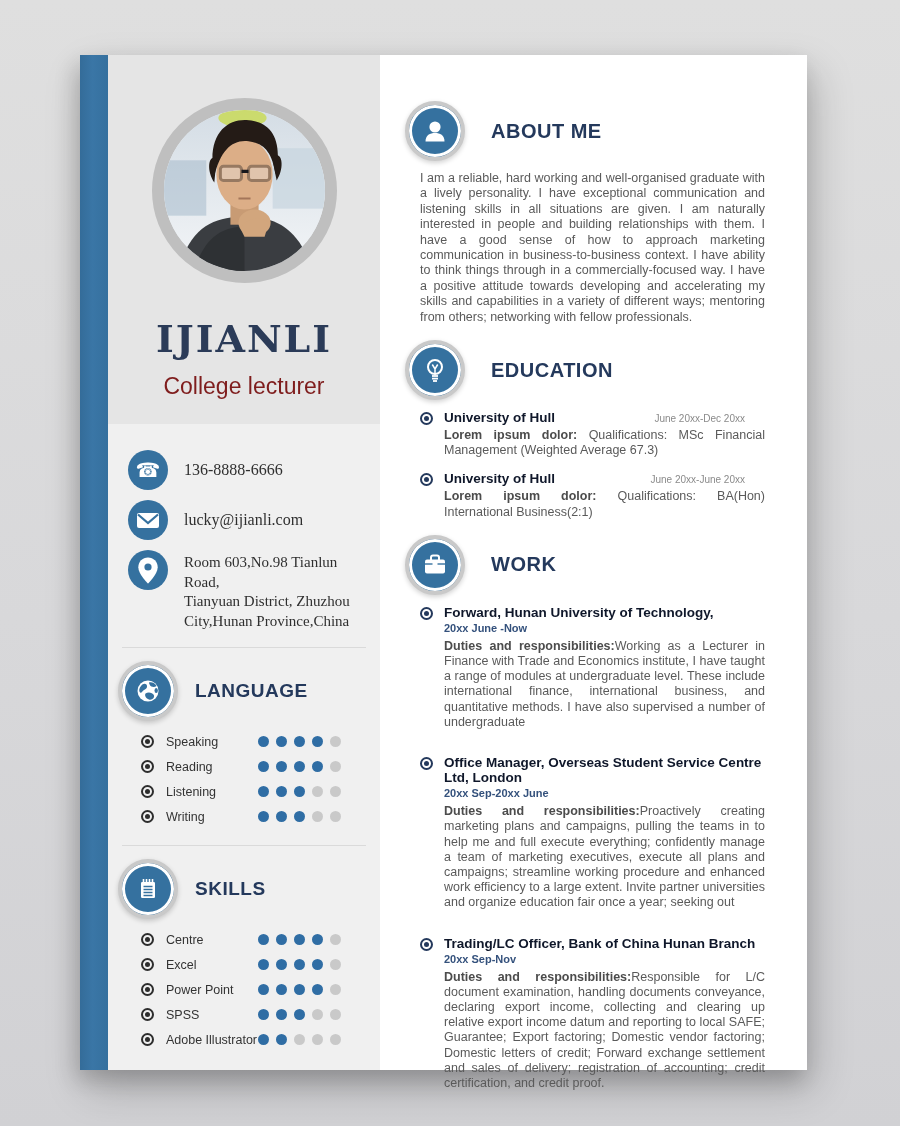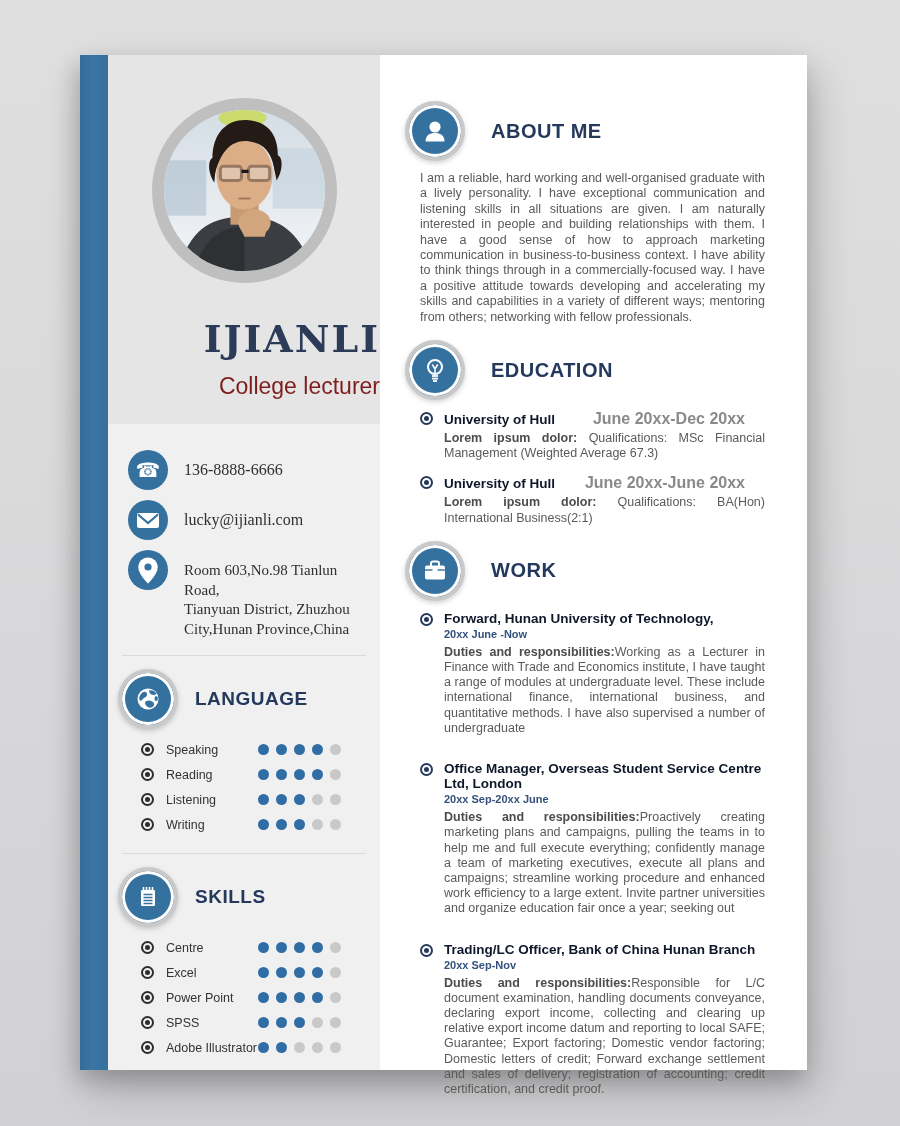--- a/index.html
+++ b/index.html
@@ -8,31 +8,31 @@
     --ring-gray:#c9c9c9; --sidebar-top-bg:#e5e5e5; --sidebar-bg:#f0f0f0;
   }
   *{margin:0;padding:0;box-sizing:border-box;}
   body{font-family:"Liberation Sans",sans-serif;}
   .canvas{position:relative;width:900px;height:1126px;background:linear-gradient(180deg,#dfdfdf 0%,#d8d8da 55%,#d1d1d4 100%);overflow:hidden;}
   .paper{position:absolute;left:80px;top:55px;width:727px;height:1015px;display:flex;
          box-shadow:-5px 10px 20px rgba(0,0,0,.16), 6px 18px 38px rgba(0,0,0,.22);}
   .spine{width:28px;background:linear-gradient(90deg,#346c99,var(--accent-blue) 45%,#35709e);flex:none;}
   
   .sidebar{width:272px;flex:none;display:flex;flex-direction:column;}
-  .profile{height:369px;background:var(--sidebar-top-bg);text-align:right;}
+  .profile{height:369px;background:var(--sidebar-top-bg);text-align:center;}
   .photo-ring{width:185px;height:185px;border:12px solid #bfbfbf;border-radius:50%;margin:43px auto 0;overflow:hidden;background:#e8edf1;}
   .photo-ring svg{display:block;width:161px;height:161px;}
   .person-name{margin-top:33px;font-family:"DejaVu Serif",serif;font-size:38px;font-weight:bold;letter-spacing:2px;color:#2b3b58;}
   .job-title{margin-top:12px;font-size:23px;color:#7f1d1d;}
   .sidebar-lower{flex:1;background:var(--sidebar-bg);padding-top:26px;}
   .contact-row{display:flex;align-items:center;margin:0 8px 10px 20px;min-height:40px;}
   .contact-row.addr{align-items:flex-start;}
   .cicon{width:40px;height:40px;border-radius:50%;background:var(--icon-blue);color:#fff;display:flex;align-items:center;justify-content:center;font-size:20px;flex:none;}
   .ctext{margin-left:16px;font-family:"Liberation Serif",serif;font-size:16px;color:#2f2f2f;}
-  .addr .ctext{font-size:15px;line-height:19.5px;margin-top:11px;}
+  .addr .ctext{font-size:15px;line-height:19.5px;margin-top:3px;}
   .divider{height:1px;background:#dadada;margin:16px 14px 0 14px;}
   .sb-head{display:flex;align-items:center;margin:13px 0 8px 10px;}
   .icon-badge{width:60px;height:60px;border-radius:50%;border:4px solid var(--ring-gray);background:var(--icon-blue);
               box-shadow:0 2px 5px rgba(0,0,0,.18), inset 0 0 0 3px #fff;display:flex;align-items:center;justify-content:center;flex:none;}
   .sb-head h2{margin-left:17px;font-size:19px;font-weight:bold;color:var(--navy);letter-spacing:.5px;}
   .rating-row{position:relative;display:flex;align-items:center;height:25px;margin-left:33px;}
   .bullet{width:13px;height:13px;border:2px solid #2d2d2d;border-radius:50%;position:relative;flex:none;}
   .bullet::after{content:'';position:absolute;inset:0;margin:auto;width:5px;height:5px;border-radius:50%;background:#2d2d2d;}
   .rating-label{margin-left:12px;font-size:12.5px;color:#333;white-space:nowrap;}
   .dots{position:absolute;left:117px;display:flex;gap:7px;}
@@ -43,21 +43,21 @@
   .main-head{display:flex;align-items:center;gap:14px;}
   .main-head h2{margin-left:12px;font-size:20px;font-weight:bold;color:var(--navy);letter-spacing:.5px;}
   .about-text{margin:10px 0 0 15px;font-size:12.5px;line-height:15.4px;color:var(--body-text);text-align:justify;}
   .section{margin-top:15px;}
   .entries{margin-top:10px;}
   .entry{position:relative;margin:0 0 13px 39px;}
   .entry .bullet{position:absolute;left:-24px;top:2px;border-color:var(--navy);}
   .entry .bullet::after{background:var(--navy);}
   .edu-head{display:flex;justify-content:space-between;align-items:baseline;padding-right:20px;}
   .inst,.wtitle{font-size:13.5px;font-weight:bold;color:#0f172a;}
-  .edu-dates{font-size:16px;color:#8a8a8a;white-space:nowrap;margin-left:10px;font-weight:bold;}
+  .edu-dates{font-size:10px;color:#8a8a8a;white-space:nowrap;margin-left:10px;}
   .wdates{font-size:11px;color:#34517c;font-weight:600;margin:2px 0 5px;}
   .entry-desc{margin-top:3px;font-size:12.5px;line-height:15.2px;color:var(--body-text);text-align:justify;}
   .entry-desc b{color:#4c4c4c;}
   .work-entry{margin-bottom:25px;}
 </style>
 </head>
 <body>
 
 <div class="canvas">
   <div class="paper">

